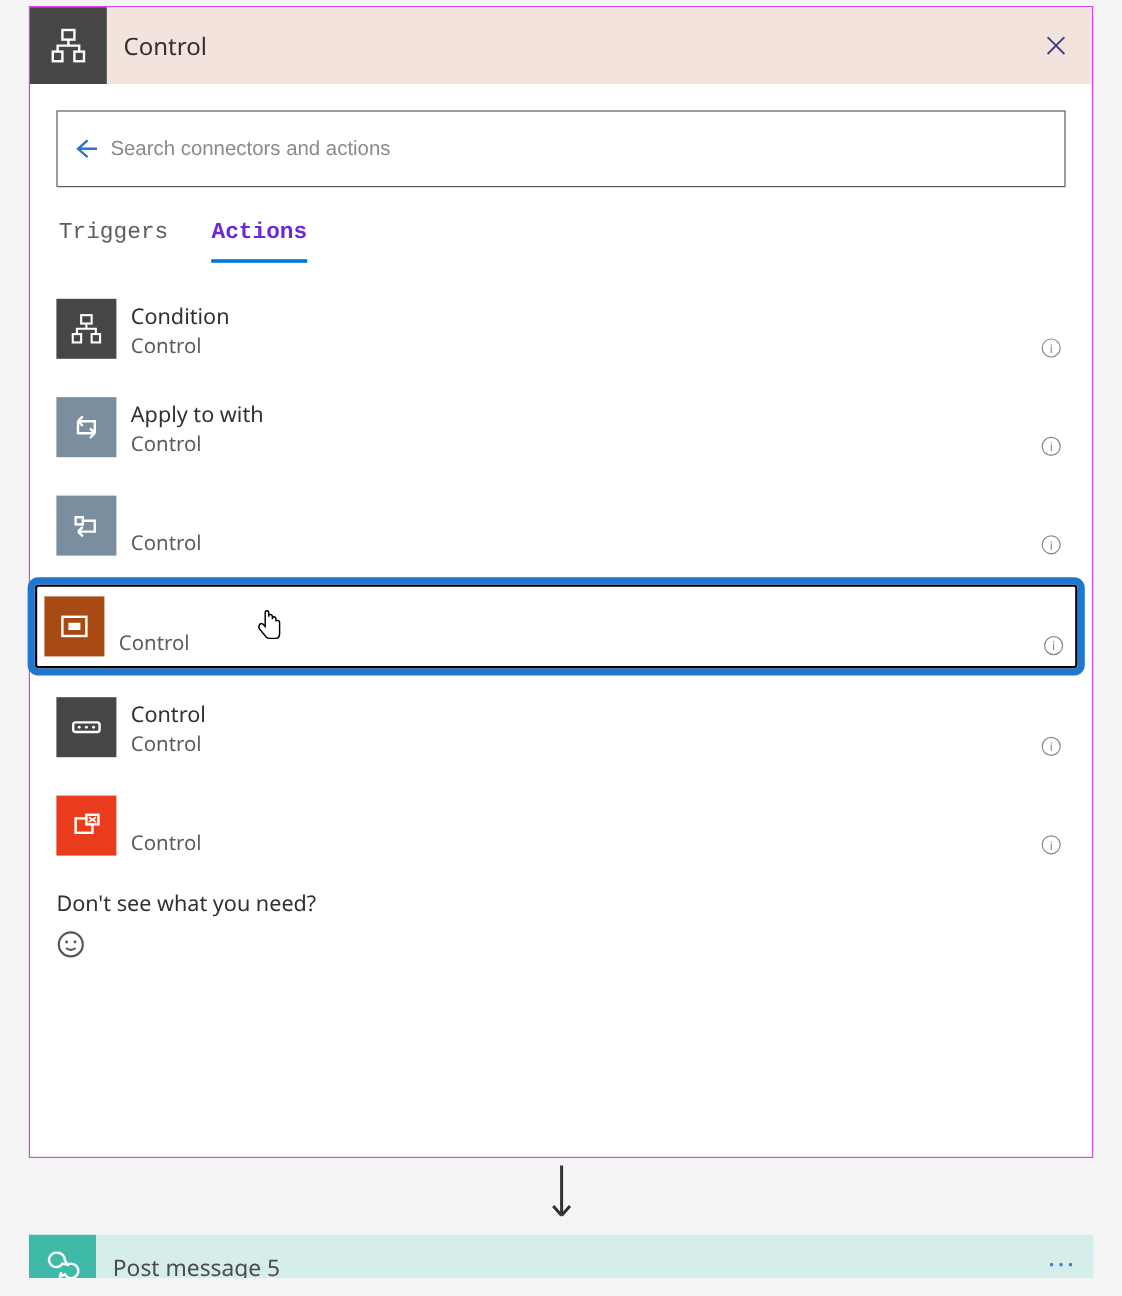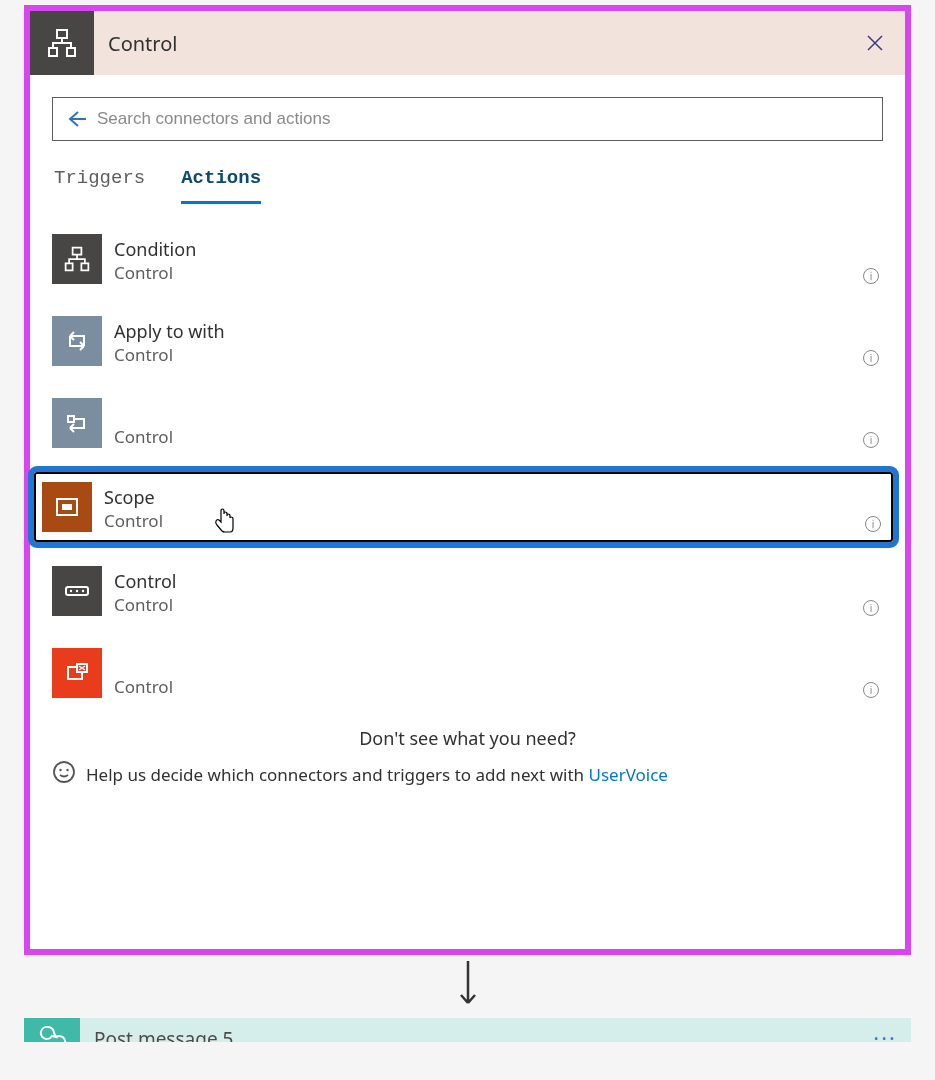--- a/index.html
+++ b/index.html
@@ -5,21 +5,21 @@
 * { box-sizing: border-box; margin: 0; padding: 0; }
 body {
   font-family: "Segoe UI", -apple-system, system-ui, sans-serif;
   background: #f5f5f5;
   color: #323130;
   width: 935px;
 }
 .panel {
   margin: 5px 24px 0 24px;
   background: #fff;
-  border: 6px solid #d946ef;
+  border: 1px solid #d946ef;
 }
 .panel-header {
   display: flex;
   align-items: center;
   background: #f2e4dc;
   height: 64px;
 }
 .header-icon {
   width: 64px;
   height: 64px;
@@ -45,21 +45,21 @@
   color: #3b3a89;
   cursor: pointer;
 }
 .inner {
   padding: 22px 22px 10px 22px;
 }
 .search-wrap {
   border: 1px solid #605e5c;
   display: flex;
   align-items: center;
-  height: 44px;
+  height: 64px;
   background: #fff;
 }
 .back-arrow {
   width: 44px;
   display: flex;
   align-items: center;
   justify-content: center;
   color: #2a74c7;
   cursor: pointer;
 }
@@ -79,21 +79,21 @@
   padding: 0 2px;
 }
 .tab {
   font-size: 19px;
   color: #605e5c;
   padding-bottom: 12px;
   cursor: pointer;
   font-family: Liberation Mono, monospace;
 }
 .tab.active {
-  color: #0c4a6e;
+  color: #6d28d9;
   font-weight: 600;
   border-bottom: 3px solid #0078d4;
 }
 .action-list {
   margin-top: 22px;
 }
 .action-item {
   display: flex;
   align-items: flex-end;
   padding: 8px 0;
@@ -135,21 +135,20 @@
 }
 .info-icon {
   width: 24px;
   color: #888;
   font-size: 15px;
   text-align: center;
 }
 .footer-help {
   margin-top: 20px;
   padding-bottom: 150px;
-  text-align: center;
 }
 .help-title {
   font-size: 18px;
   color: #323130;
   margin-bottom: 10px;
 }
 .help-row {
   display: flex;
   align-items: center;
   gap: 10px;
@@ -160,21 +159,21 @@
 .connector-arrow {
   text-align: center;
   font-size: 28px;
   color: #333;
   line-height: 1;
   padding: 6px 0 4px 0;
 }
 .next-step {
   margin: 0 24px;
   background: #d6eeeb;
-  height: 24px;
+  height: 36px;
   display: flex;
   align-items: center;
   overflow: hidden;
 }
 .next-icon {
   width: 56px;
   height: 56px;
   background: #3fbaa9;
   display: flex;
   align-items: center;
@@ -288,21 +287,20 @@
       </div>
 
       <div class="action-item highlight">
         <div class="action-icon brown">
           <svg width="28" height="28" viewBox="0 0 28 28" fill="none">
               <rect x="4" y="6" width="20" height="16" stroke="#fff" stroke-width="2"></rect>
               <rect x="9" y="11" width="10" height="6" fill="#fff"></rect>
             </svg>
         </div>
         <div class="action-text">
-          <div class="action-title">Scope</div>
           <div class="action-sub">Control</div>
         </div>
         <div class="info-icon"><i class="info-circle">i</i></div>
       </div>
 
       <div class="action-item">
         <div class="action-icon dark">
           <svg width="28" height="20" viewBox="0 0 28 20" fill="none">
               <rect x="3" y="6" width="22" height="8" rx="2" stroke="#fff" stroke-width="2"></rect>
               <circle cx="8" cy="10" r="1.2" fill="#fff"></circle>
@@ -337,21 +335,20 @@
       <div class="help-title">Don't see what you need?</div>
       <div class="help-row">
         <span>
           <svg width="24" height="24" viewBox="0 0 24 24" fill="none">
               <circle cx="12" cy="12" r="10" stroke="#555" stroke-width="1.8"></circle>
               <circle cx="8.5" cy="10" r="1.2" fill="#555"></circle>
               <circle cx="15.5" cy="10" r="1.2" fill="#555"></circle>
               <path d="M8 15 Q12 18 16 15" stroke="#555" stroke-width="1.8" fill="none"></path>
             </svg>
         </span>
-        <span><span>Help us decide which connectors and triggers to add next with </span><a href="#">UserVoice</a></span>
       </div>
     </div>
 
   </div>
 </div>
 
 <div class="connector-arrow">
   <svg width="20" height="50" viewBox="0 0 20 50">
       <path d="M10 0 L10 42 M10 42 L3 34 M10 42 L17 34" stroke="#333" stroke-width="2.5" fill="none"></path>
     </svg>

